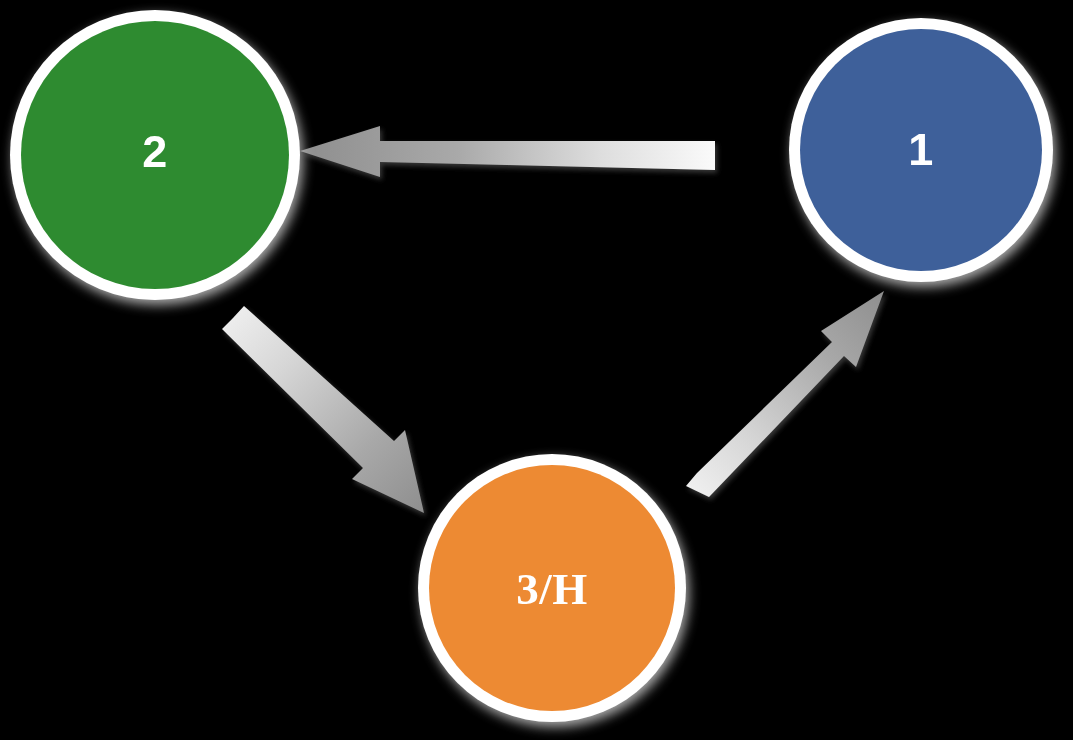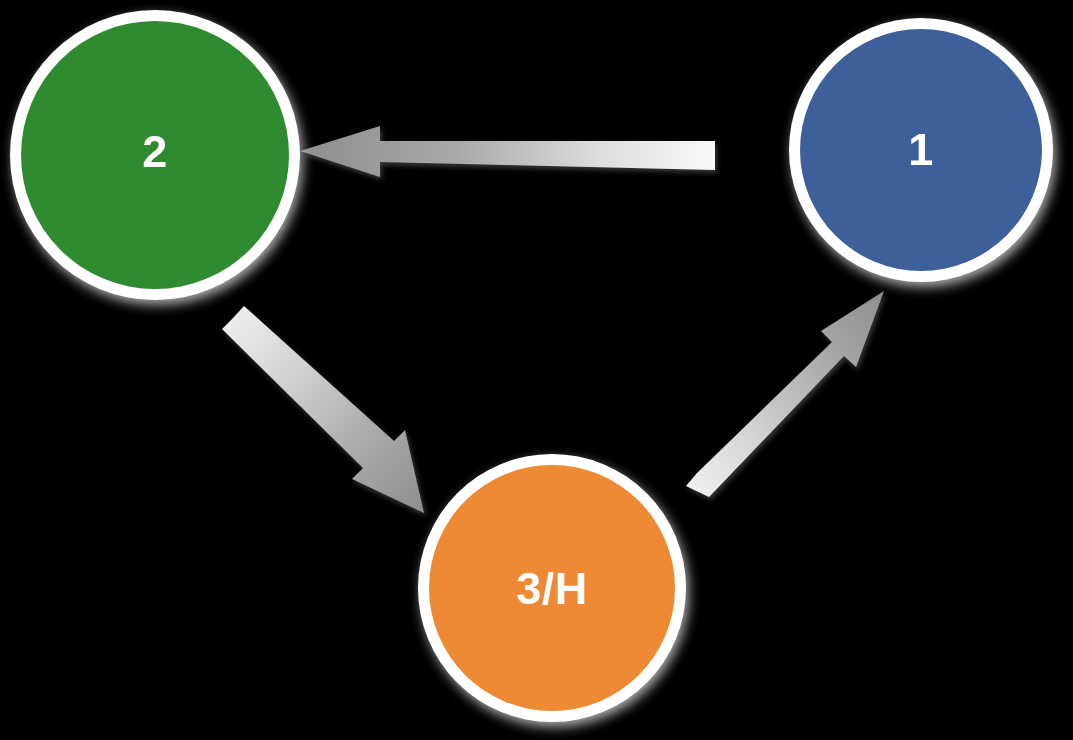--- a/index.html
+++ b/index.html
@@ -31,21 +31,21 @@
     font-weight: bold;
     letter-spacing: 0.5px;
     text-align: center;
     white-space: nowrap;
     transform: translate(-50%, -50%);
     pointer-events: none;
     font-family: "Liberation Sans", sans-serif;
   }
   #label-node-2  { left: 155px; top: 152px; font-size: 45px; }
   #label-node-1  { left: 921px; top: 150px; font-size: 45px; }
-  #label-node-3h { left: 552px; top: 589px; font-size: 45px; }
+  #label-node-3h { left: 552px; top: 589px; font-size: 45px; font-family: Liberation Serif, serif; }
 </style>
 </head>
 <body>
 
 <div id="canvas" style="background: rgb(0, 0, 0);">
 
   <svg id="diagram-svg" viewBox="0 0 1073 740">
     <defs>
 
       <linearGradient id="gradHoriz" x1="1" y1="0" x2="0" y2="0">

